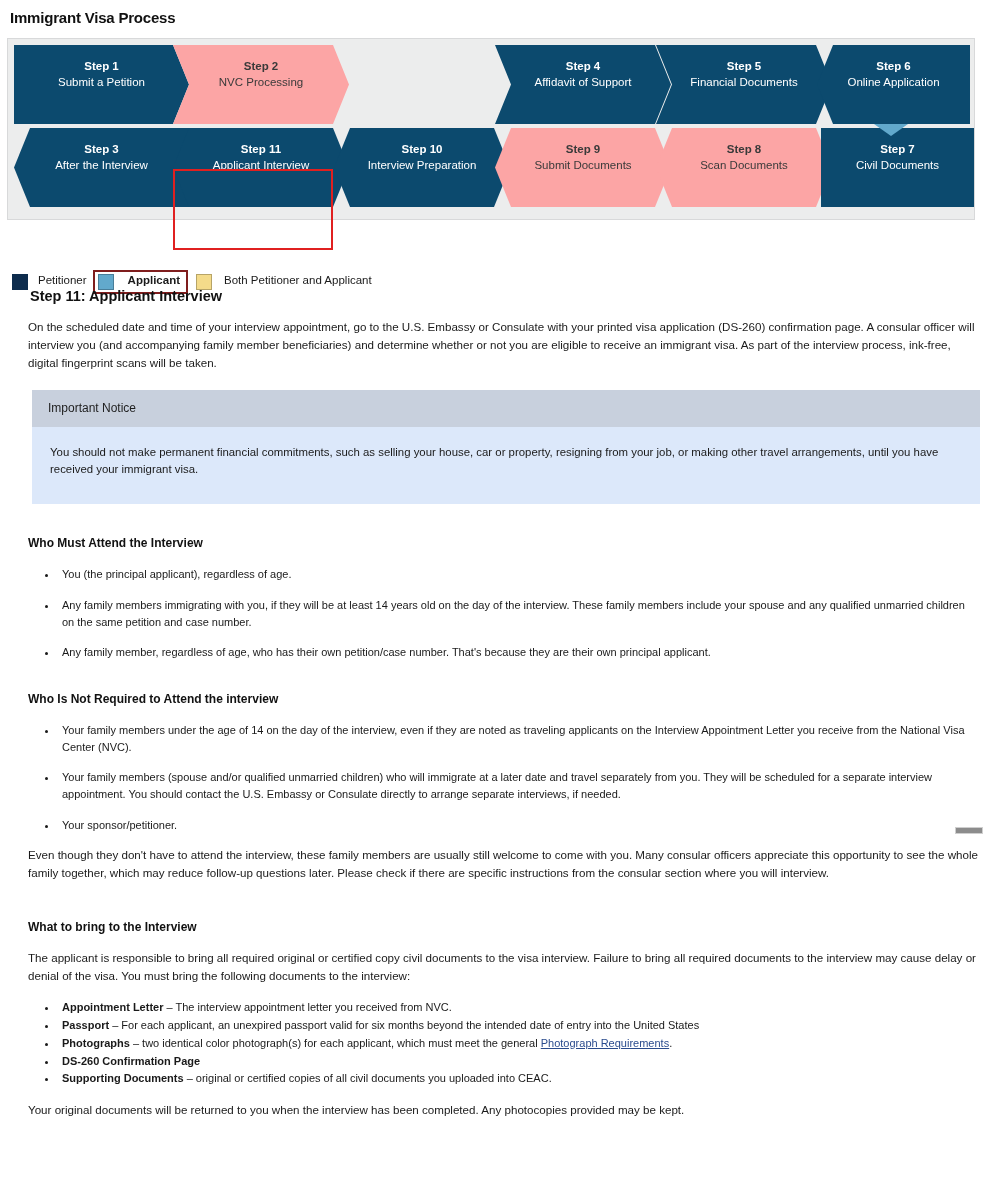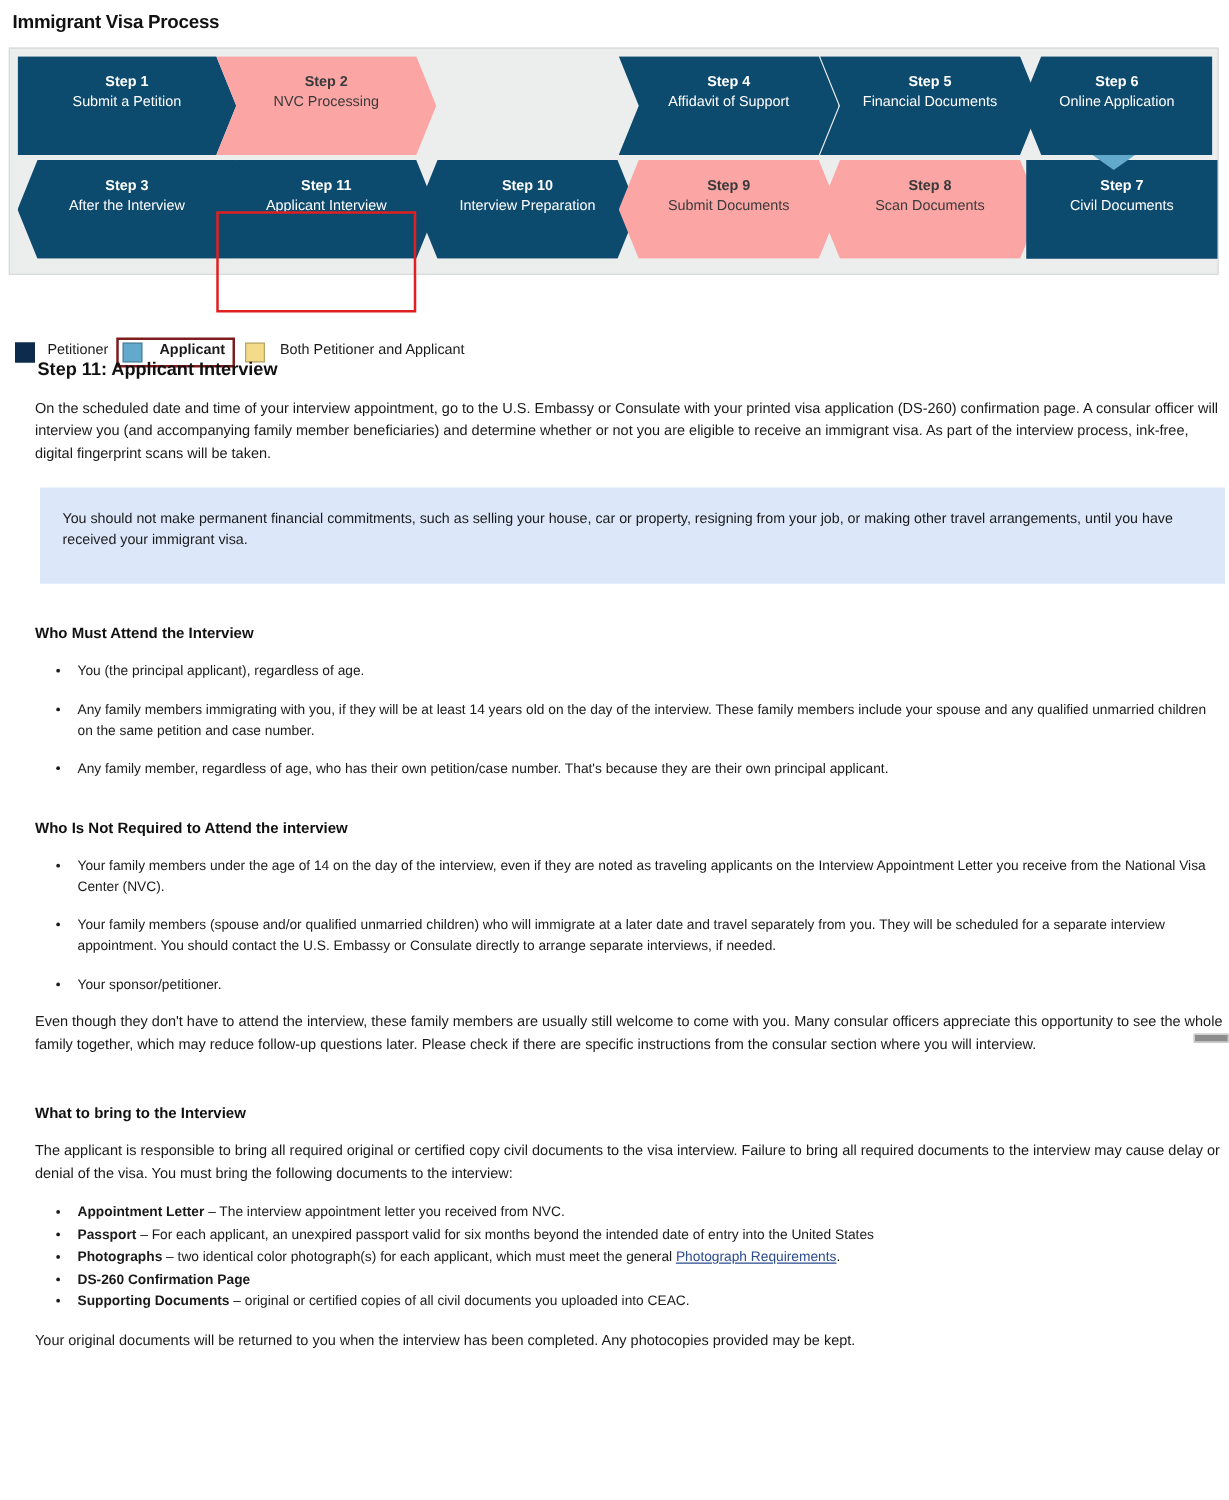--- a/index.html
+++ b/index.html
@@ -331,20 +331,21 @@
 </div>
 
 <div class="content">
 
   <h2 class="sec-title">Step 11: Applicant Interview</h2>
 
 
   <p class="para" style="margin-bottom:18px;">On the scheduled date and time of your interview appointment, go to the U.S. Embassy or Consulate with your printed visa application (DS-260) confirmation page. A consular officer will interview you (and accompanying family member beneficiaries) and determine whether or not you are eligible to receive an immigrant visa. As part of the interview process, ink-free, digital fingerprint scans will be taken.</p>
 
   <div class="notice">
+    <div class="notice-head">Important Notice</div>
     <div class="notice-body">You should not make permanent financial commitments, such as selling your house, car or property, resigning from your job, or making other travel arrangements, until you have received your immigrant visa.</div>
   </div>
 
   <div class="block" style="margin-top:32px;">
     <h3 class="sub-title" style="margin-bottom:16px;">Who Must Attend the Interview</h3>
     <ul class="bullets">
       <li>You (the principal applicant), regardless of age.</li>
       <li>Any family members immigrating with you, if they will be at least 14 years old on the day of the interview.  These family members include your spouse and any qualified unmarried children on the same petition and case number.</li>
       <li>Any family member, regardless of age, who has their own petition/case number.  That's because they are their own principal applicant.</li>
     </ul>

